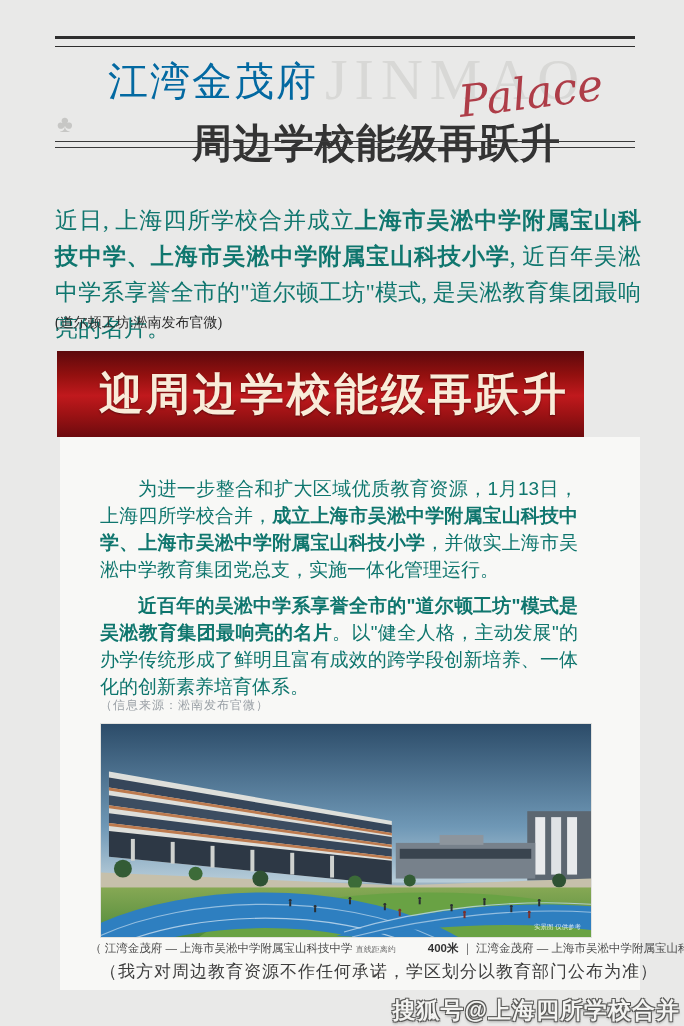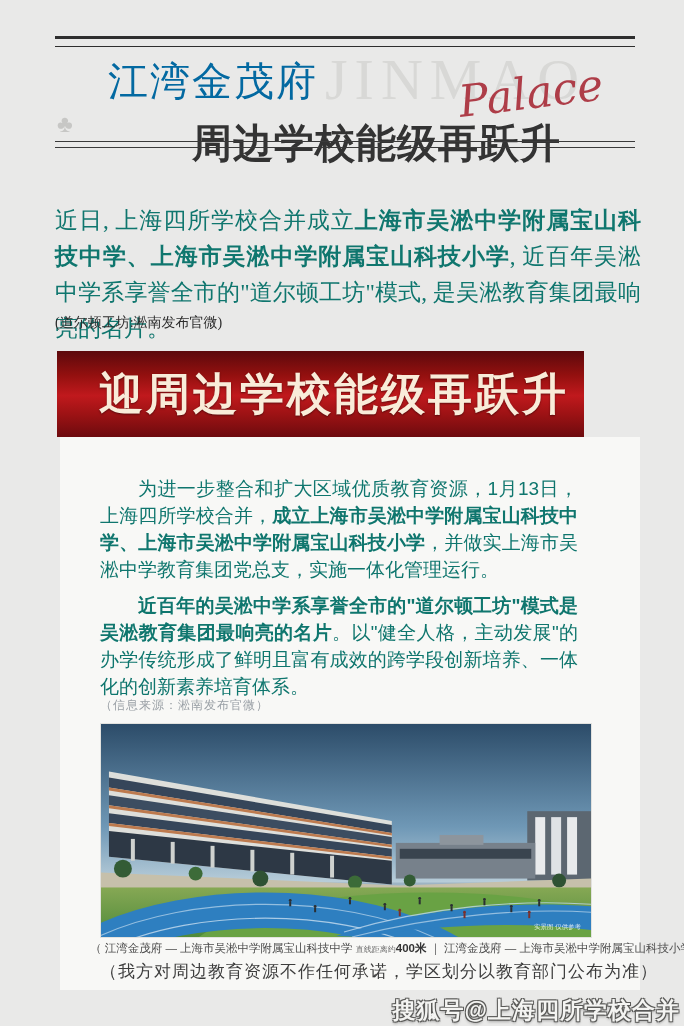--- a/index.html
+++ b/index.html
@@ -59,21 +59,21 @@
 
   
   .photo{left:100px;top:723px;width:492px;height:215px;
     border:1px solid #e2e2df;box-sizing:border-box;background:#9db4c4;}
   .photo svg{display:block;width:100%;height:100%;}
 
   
   .cap-distance{left:90px;top:941px;width:512px;
     font-size:11.5px;color:#4c4c4c;white-space:nowrap;letter-spacing:0;}
   .cap-distance .tiny{font-size:8px;color:#666;margin-top:40px;}
-  .cap-distance b{font-weight:800;color:#333;}
+  .cap-distance b{font-weight:800;color:#333;margin-left:32px;}
   .cap-disclaimer{left:100px;top:960px;width:500px;
     font-size:17px;color:#3d3d3d;letter-spacing:1px;white-space:nowrap;}
 
   
   .footer-mark{right:4px;top:995px;
     font-size:23px;font-weight:900;color:#f4f4f2;letter-spacing:1px;white-space:nowrap;
     text-shadow:
       -1px -1px 0 #5a5a58, 1px -1px 0 #5a5a58,
       -1px  1px 0 #5a5a58, 1px  1px 0 #5a5a58,
        0 2px 3px rgba(0,0,0,.35);}

